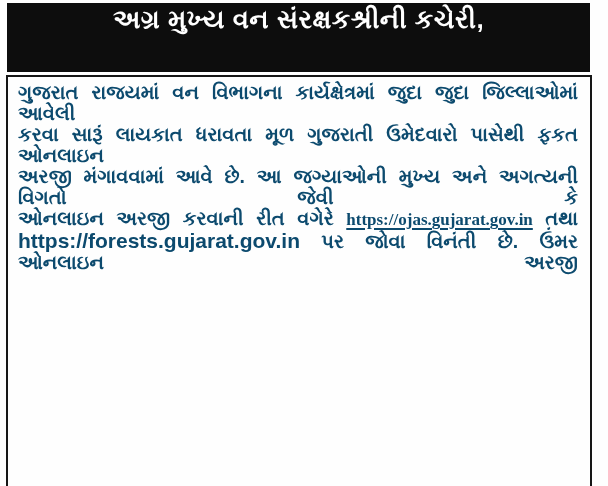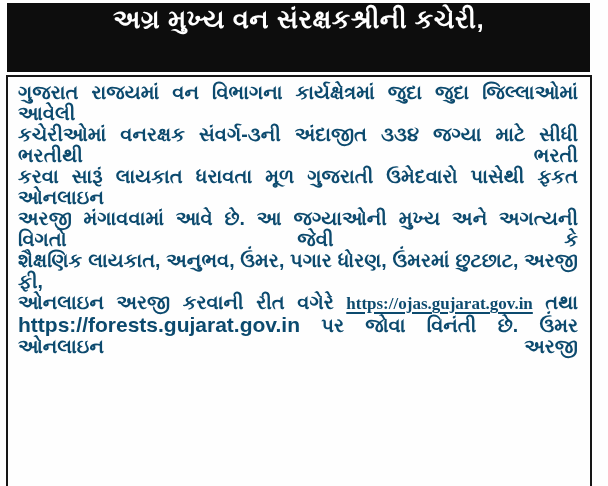--- a/index.html
+++ b/index.html
@@ -66,20 +66,18 @@
 </style>
 </head>
 <body>
 
 <div class="page">
   <div class="header-box">
     <div>અગ્ર મુખ્ય વન સંરક્ષકશ્રીની કચેરી,</div>
   </div>
   <div class="body-box">
       <div class="line j"><span class="gu">ગુજરાત રાજયમાં વન વિભાગના કાર્યક્ષેત્રમાં જુદા જુદા જિલ્લાઓમાં આવેલી</span></div>
-      <div class="line j"><span class="gu">કચેરીઓમાં વનરક્ષક સંવર્ગ-૩ની અંદાજીત ૩૩૪ જગ્યા માટે સીધી ભરતીથી ભરતી</span></div>
       <div class="line j"><span class="gu">કરવા સારૂં લાયકાત ધરાવતા મૂળ ગુજરાતી ઉમેદવારો પાસેથી ફકત ઓનલાઇન</span></div>
       <div class="line j"><span class="gu">અરજી મંગાવવામાં આવે છે. આ જગ્યાઓની મુખ્ય અને અગત્યની વિગતો જેવી કે</span></div>
-      <div class="line j"><span class="gu">શૈક્ષણિક લાયકાત, અનુભવ, ઉંમર, પગાર ધોરણ, ઉંમરમાં છુટછાટ, અરજી ફી,</span></div>
       <div class="line j"><span class="gu">ઓનલાઇન અરજી કરવાની રીત વગેરે </span><span class="url-serif-underline">https://ojas.gujarat.gov.in</span><span class="gu"> તથા</span></div>
       <div class="line j"><span class="url-sans">https://forests.gujarat.gov.in</span><span class="gu"> પર જોવા વિનંતી છે. ઉંમર ઓનલાઇન અરજી</span></div>
     </div>
 </div>
 
 </body></html>

